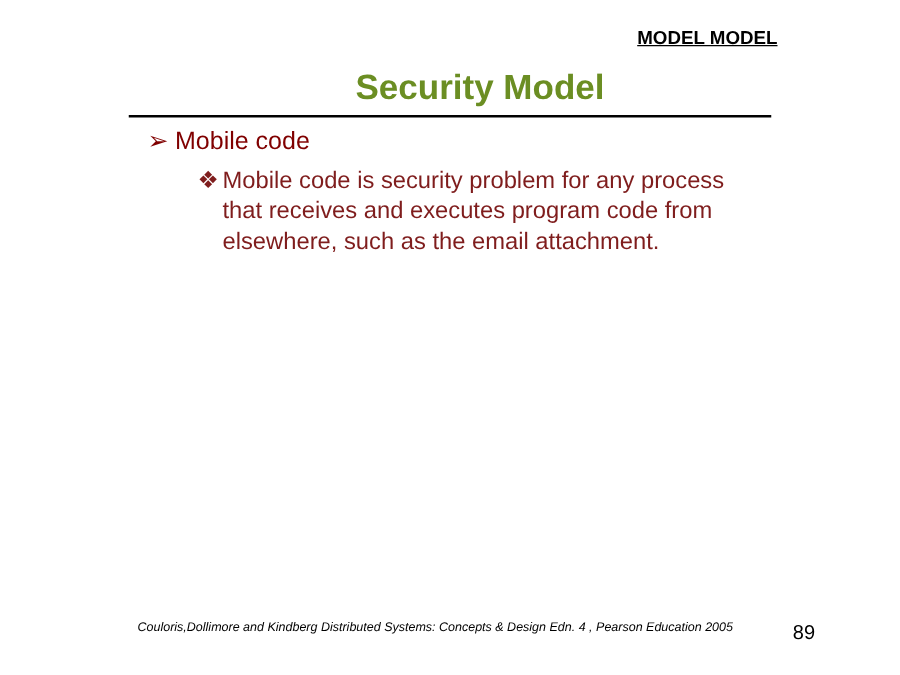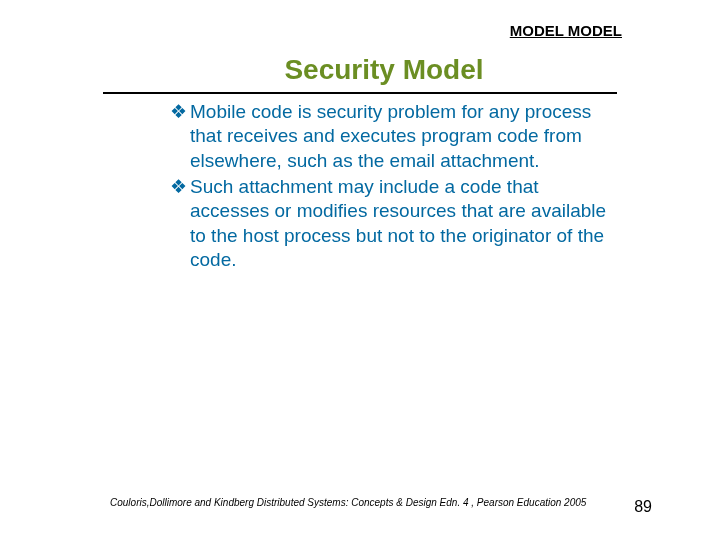--- a/index.html
+++ b/index.html
@@ -49,23 +49,23 @@
   .level1 {
     font-size: 20px;
     color: #800000;
     margin-bottom: 8px;
   }
   .level1 .bullet {
     display: inline-block;
     width: 22px;
   }
   .level2 {
-    margin-left: 52px;
+    margin-left: 40px;
     font-size: 19px;
-    color: #0369a1;
+    color: #7f1d1d;
     line-height: 1.28;
     margin-bottom: 2px;
   }
   .level2 .bullet {
     display: inline-block;
     width: 20px;
     vertical-align: top;
   }
   .level2 .text {
     display: inline-block;
@@ -91,22 +91,22 @@
 </style>
 </head>
 <body>
 
 <div class="header-label">MODEL MODEL</div>
 
 <div class="title">Security Model</div>
 <div class="title-underline"></div>
 
 <div class="content">
+  <div class="level1">
+    <span class="bullet">➢</span><span>Mobile code</span>
+  </div>
   <div class="level2">
     <span class="bullet">❖</span><span class="text">Mobile code is security problem for any process that receives and executes program code from elsewhere, such as the email attachment.</span>
-  </div>
-  <div class="level2">
-    <span class="bullet">❖</span><span class="text">Such attachment may include a code that accesses or modifies resources that are available to the host process but not to the originator of the code.</span>
   </div>
 </div>
 
 <div class="footer-cite">Couloris,Dollimore and Kindberg  Distributed Systems: Concepts &amp; Design  Edn. 4 , Pearson Education 2005</div>
 <div class="page-num">89</div>
 
 </body></html>

